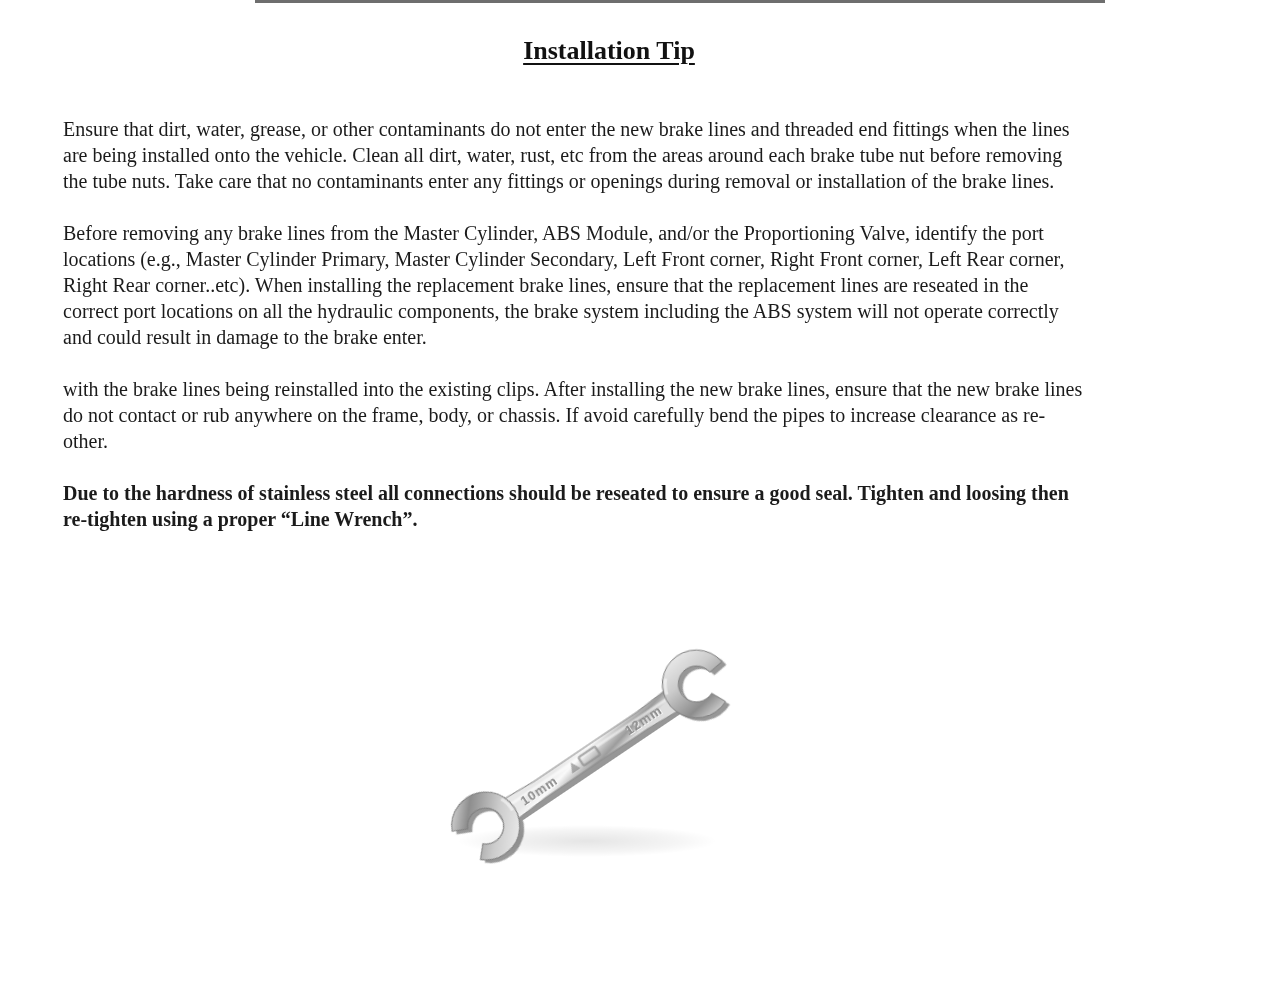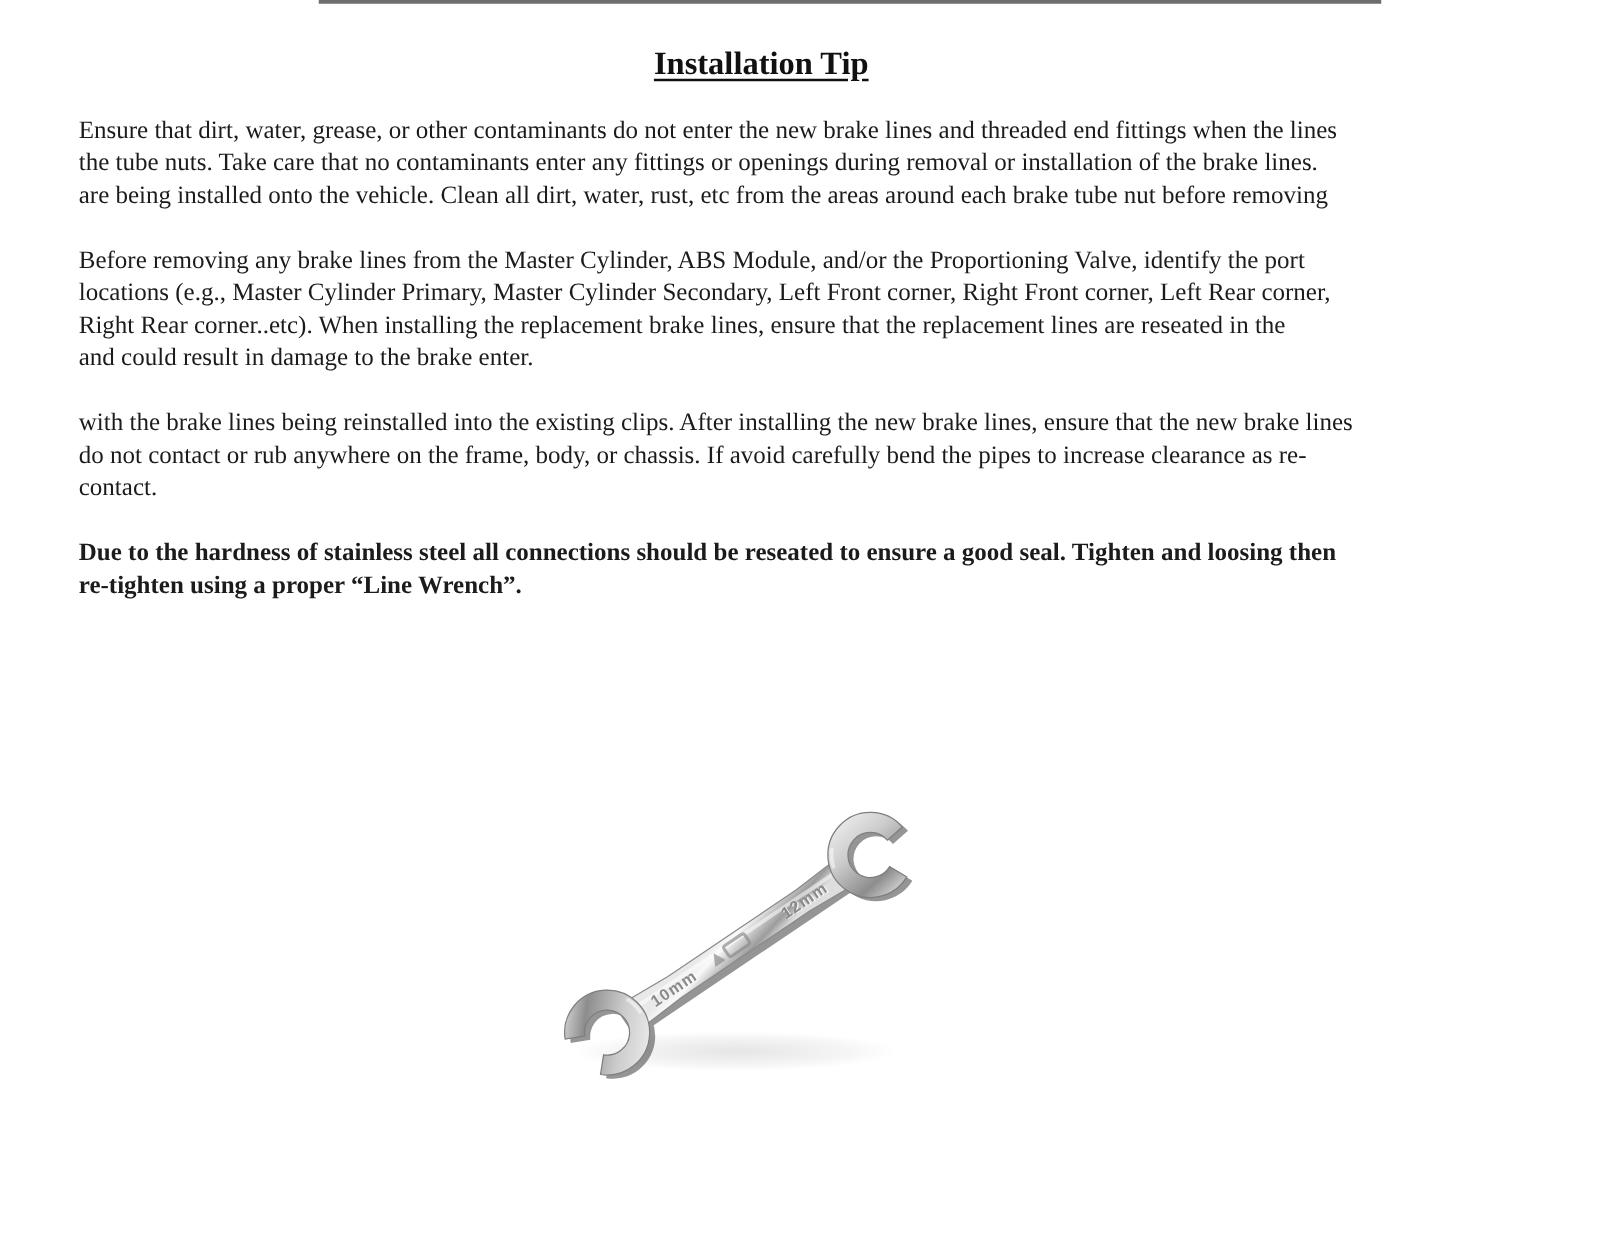--- a/index.html
+++ b/index.html
@@ -46,21 +46,21 @@
   .content {
     position: absolute;
     left: 63px;
     top: 68px;
     width: 1160px;
   }
   .para {
     margin: 0 0 26px 0;
   }
   .para.first {
-    margin-top: 23px;
+    margin-top: 48px;
   }
   .para .tline {
     font-size: 20px;
     line-height: 26px;
     white-space: nowrap;
   }
   .para.bold .tline {
     font-weight: bold;
   }
   .wrench-figure {
@@ -86,35 +86,36 @@
   <div class="top-rule"></div>
 
   <div class="title-wrap">
     <span class="title">Installation Tip</span>
   </div>
 
   <div class="content">
 
     <div class="para first">
       <div class="tline">Ensure that dirt, water, grease, or other contaminants do not enter the new brake lines and threaded end fittings when the lines</div>
+      <div class="tline">are being installed onto the vehicle. Clean all dirt, water, rust, etc from the areas around each brake tube nut before removing</div>
       <div class="tline">the tube nuts. Take care that no contaminants enter any fittings or openings during removal or installation of the brake lines.</div>
-      <div class="tline">are being installed onto the vehicle. Clean all dirt, water, rust, etc from the areas around each brake tube nut before removing</div>
     </div>
 
     <div class="para">
       <div class="tline">Before removing any brake lines from the Master Cylinder, ABS Module, and/or the Proportioning Valve, identify the port</div>
       <div class="tline">locations (e.g., Master Cylinder Primary, Master Cylinder Secondary, Left Front corner, Right Front corner, Left Rear corner,</div>
       <div class="tline">Right Rear corner..etc). When installing the replacement brake lines, ensure that the replacement lines are reseated in the</div>
+      <div class="tline">correct port locations on all the hydraulic components, the brake system including the ABS system will not operate correctly</div>
       <div class="tline">and could result in damage to the brake enter.</div>
     </div>
 
     <div class="para">
       <div class="tline">with the brake lines being reinstalled into the existing clips. After installing the new brake lines, ensure that the new brake lines</div>
       <div class="tline">do not contact or rub anywhere on the frame, body, or chassis. If avoid carefully bend the pipes to increase clearance as re-</div>
-      <div class="tline">contact.</div>
+      <div class="tline">other.</div>
     </div>
 
     <div class="para bold">
       <div class="tline">Due to the hardness of stainless steel all connections should be reseated to ensure a good seal. Tighten and loosing then</div>
       <div class="tline">re-tighten using a proper “Line Wrench”.</div>
     </div>
 
   </div>
 
   <div class="wrench-figure">

